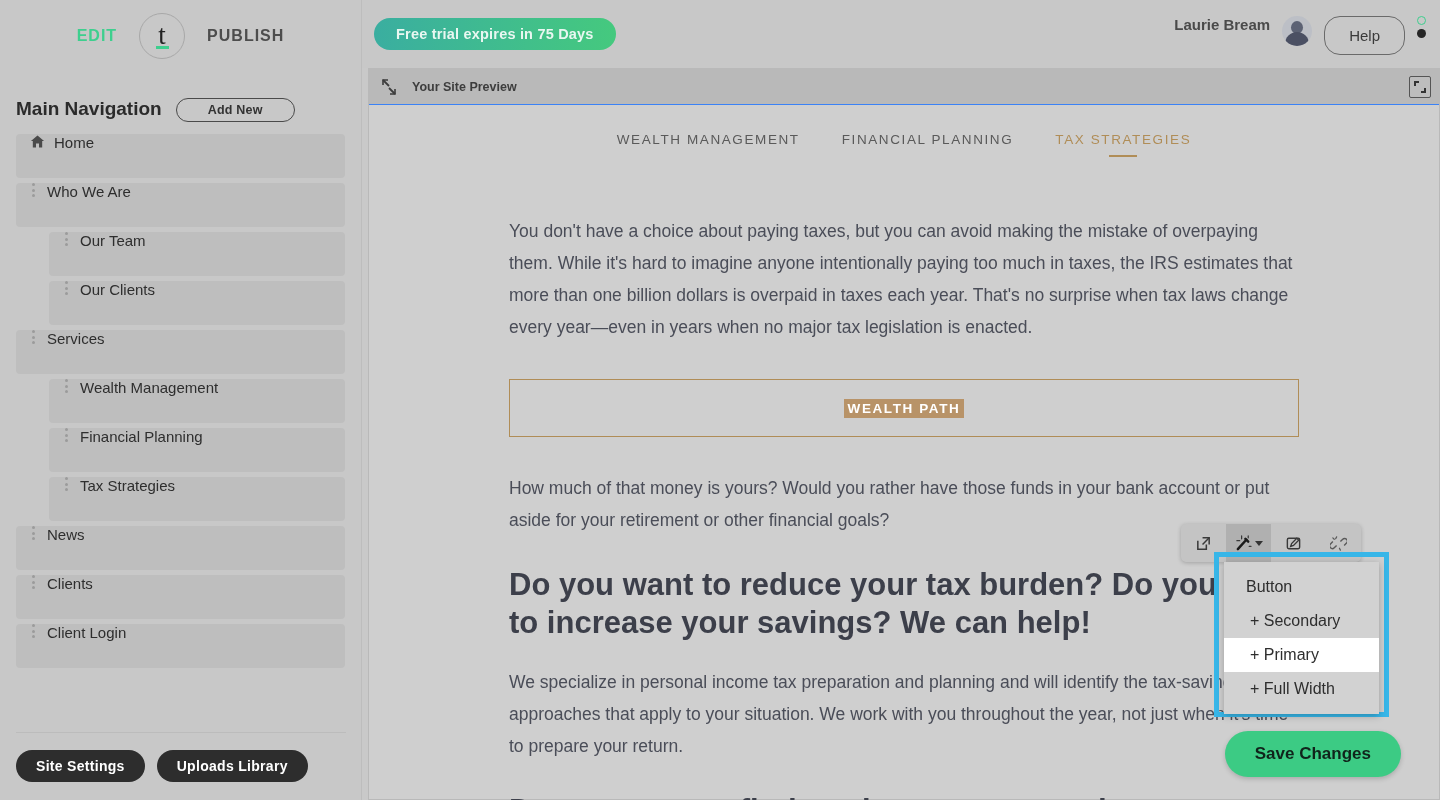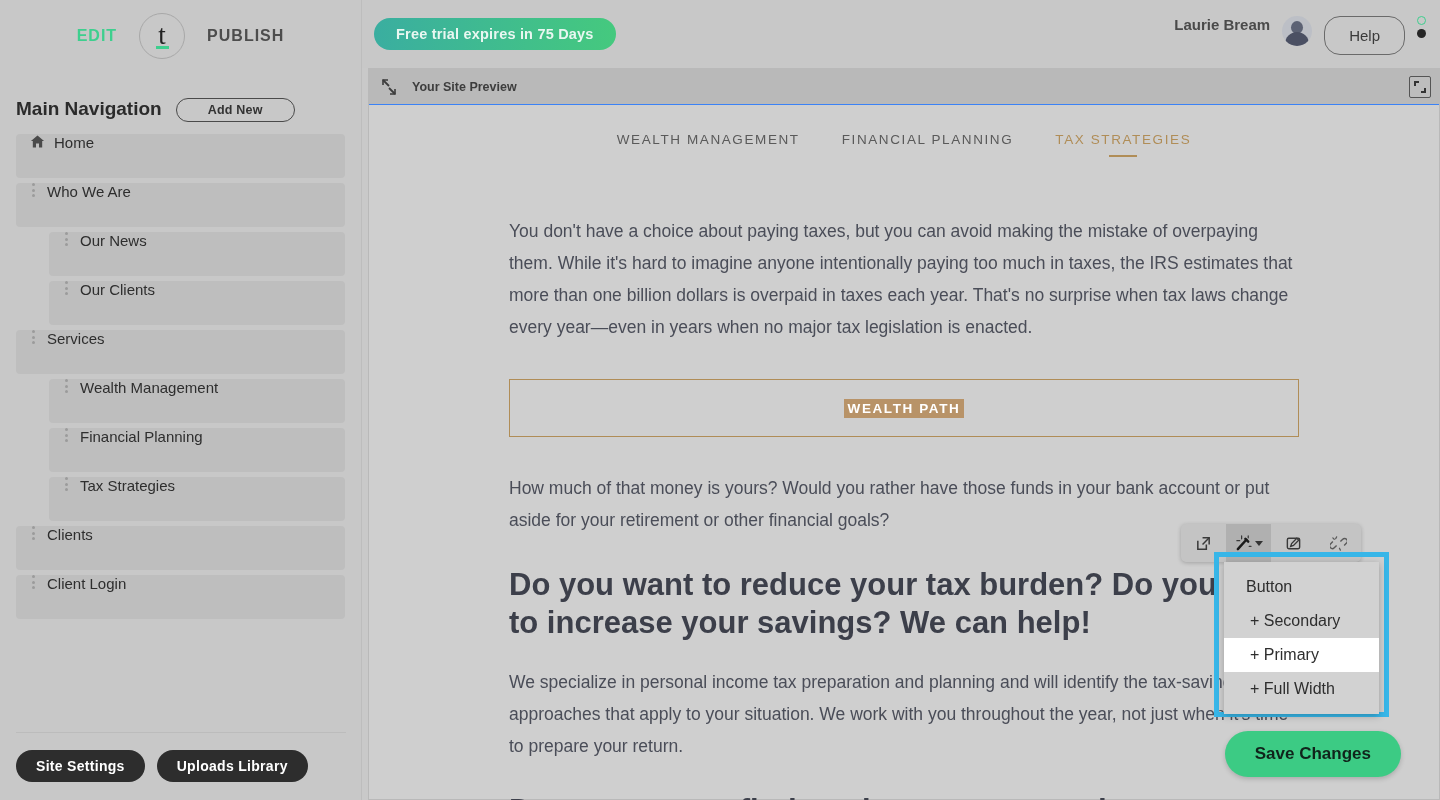--- a/index.html
+++ b/index.html
@@ -268,21 +268,21 @@
           <i></i>
         </span>
         <span>Who We Are</span>
       </div>
       <div class="nav-item child">
         <span class="drag-dots">
           <i></i>
           <i></i>
           <i></i>
         </span>
-        <span>Our News</span>
+        <span>Our Team</span>
       </div>
       <div class="nav-item child">
         <span class="drag-dots">
           <i></i>
           <i></i>
           <i></i>
         </span>
         <span>Our Clients</span>
       </div>
       <div class="nav-item">
@@ -309,20 +309,28 @@
         </span>
         <span>Financial Planning</span>
       </div>
       <div class="nav-item child">
         <span class="drag-dots">
           <i></i>
           <i></i>
           <i></i>
         </span>
         <span>Tax Strategies</span>
+      </div>
+      <div class="nav-item">
+        <span class="drag-dots">
+          <i></i>
+          <i></i>
+          <i></i>
+        </span>
+        <span>News</span>
       </div>
       <div class="nav-item">
         <span class="drag-dots">
           <i></i>
           <i></i>
           <i></i>
         </span>
         <span>Clients</span>
       </div>
       <div class="nav-item">

